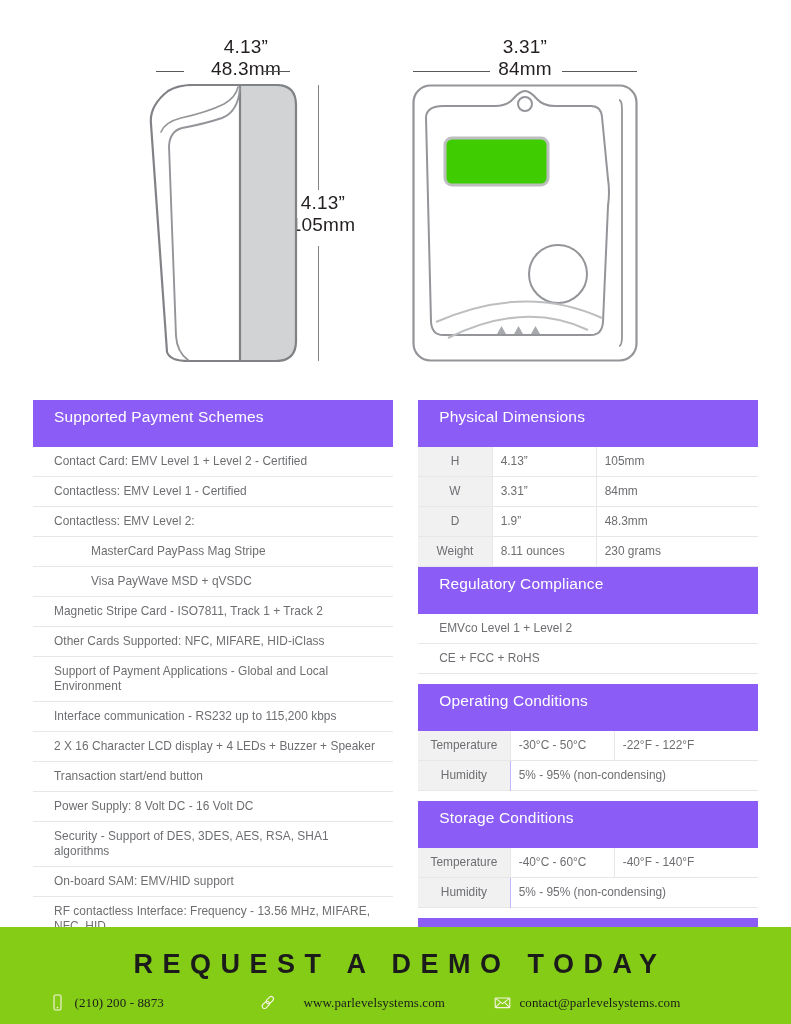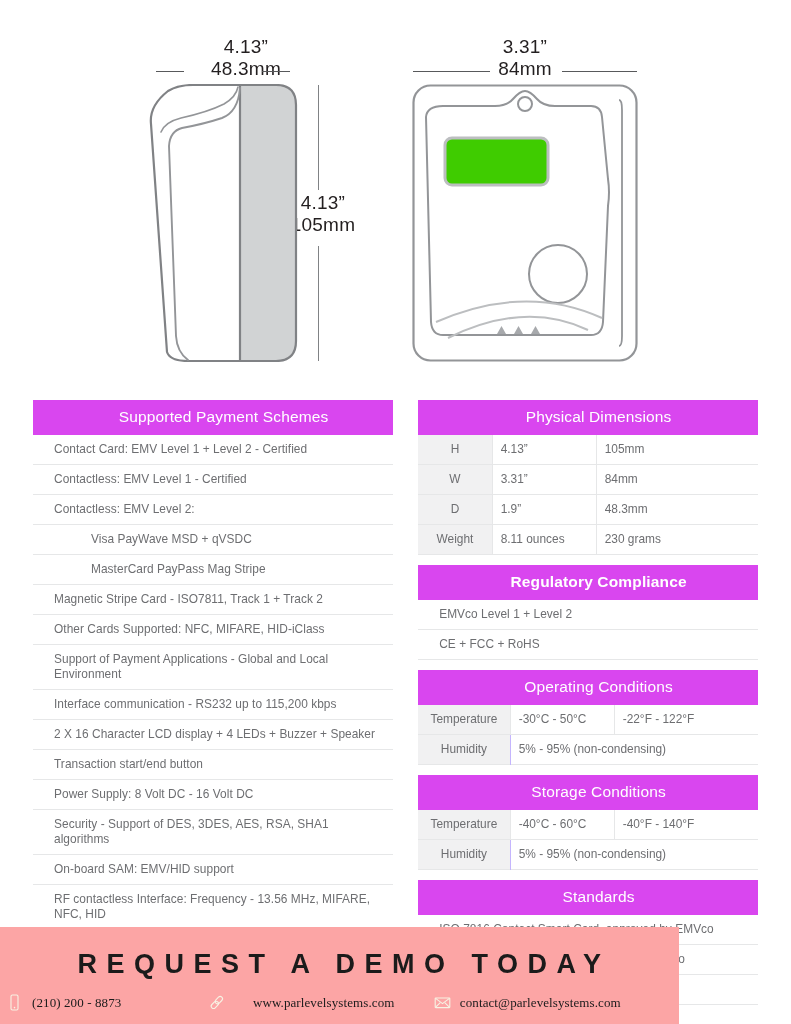--- a/index.html
+++ b/index.html
@@ -36,28 +36,27 @@
     position: absolute;
     top: 400px; left: 0; right: 0;
     display: flex;
     gap: 25px;
     padding: 0 33px;
   }
   .col { width: 371px; }
   .col.right { width: 350px; }
 
   .sec-header {
-    background: #d946ef;
+    background: #8b5cf6;
     color: #ffffff;
     font-size: 15.5px;
     font-weight: 400;
-    padding: 7px 0 8px 21px;
+    padding: 7px 0 20px 21px;
     letter-spacing: .15px;
     line-height: 20px;
-    text-align: center;
   }
 
   .rows { }
   .row {
     border-bottom: 1px solid #e6e7e8;
     color: #6d6e71;
     font-size: 11.9px;
     line-height: 15px;
     padding: 7px 10px 7px 21px;
     letter-spacing: .05px;
@@ -83,22 +82,22 @@
     white-space: nowrap;
   }
   .kv td.v1 { width: 104px; border-left: 1px solid #e6e7e8; }
   .kv td.v2 { border-left: 1px solid #e6e7e8; }
   .kv td.vspan { border-left: 1px solid #c4b5fd; }
 
   
   .footer {
     position: absolute;
     left: 0; bottom: 0;
-    width: 679px; height: 97px;
-    background: #fca5a5;
+    width: 791px; height: 97px;
+    background: #84cc16;
   }
   .cta {
     text-align: center;
     color: #1b1b1b;
     font-size: 27px;
     font-weight: bold;
     letter-spacing: 9.5px;
     padding-top: 22px;
     padding-left: 9px;
     font-family: "Liberation Sans", sans-serif;
@@ -198,22 +197,22 @@
 
   <div class="specs">
 
     <div class="col">
 
       <div class="sec-header">Supported Payment Schemes</div>
       <div class="rows">
         <div class="row">Contact Card: EMV Level 1 + Level 2 - Certified</div>
         <div class="row">Contactless: EMV Level 1 - Certified</div>
         <div class="row">Contactless: EMV Level 2:</div>
+        <div class="row indent">MasterCard PayPass Mag Stripe</div>
         <div class="row indent">Visa PayWave MSD + qVSDC</div>
-        <div class="row indent">MasterCard PayPass Mag Stripe</div>
         <div class="row">Magnetic Stripe Card - ISO7811, Track 1 + Track 2</div>
         <div class="row">Other Cards Supported: NFC, MIFARE, HID-iClass</div>
         <div class="row two-line" style="padding-right:14px;">Support of Payment Applications - Global and Local Environment</div>
       </div>
 
       <div class="rows">
         <div class="row">Interface communication - RS232 up to 115,200 kbps</div>
         <div class="row">2 X 16 Character LCD display + 4 LEDs + Buzzer + Speaker</div>
         <div class="row">Transaction start/end button</div>
         <div class="row">Power Supply: 8 Volt DC - 16 Volt DC</div>
@@ -244,21 +243,21 @@
           <td class="v2">48.3mm</td>
         </tr>
         <tr>
           <td class="k">Weight</td>
           <td class="v1">8.11 ounces</td>
           <td class="v2">230 grams</td>
         </tr>
       </tbody>
         </table>
 
-      <div class="sec-header" style="margin-top:10px;font-weight:bold;">Regulatory Compliance</div>
+      <div class="sec-header" style="">Regulatory Compliance</div>
       <div class="rows">
         <div class="row">EMVco Level 1 + Level 2</div>
         <div class="row">CE + FCC + RoHS</div>
       </div>
 
       <div class="sec-header" style="margin-top:10px;">Operating Conditions</div>
       <table class="kv">
         <tbody>
             <tr>
           <td class="k" style="width:92px;">Temperature</td>

